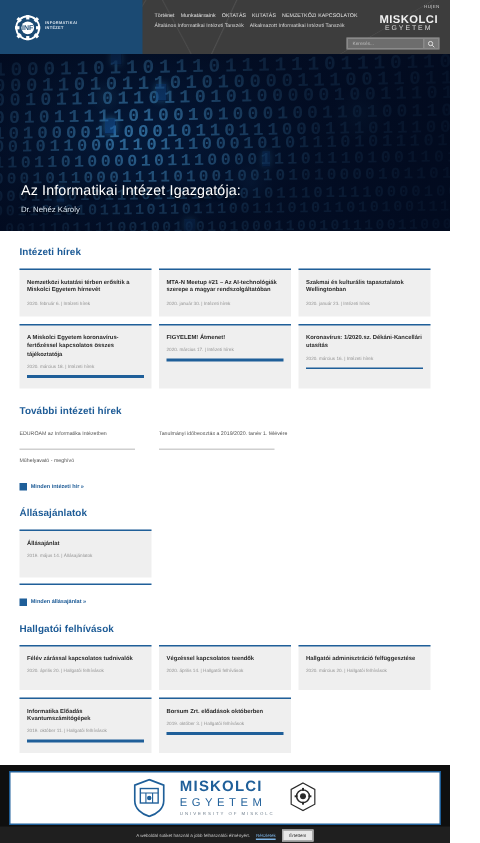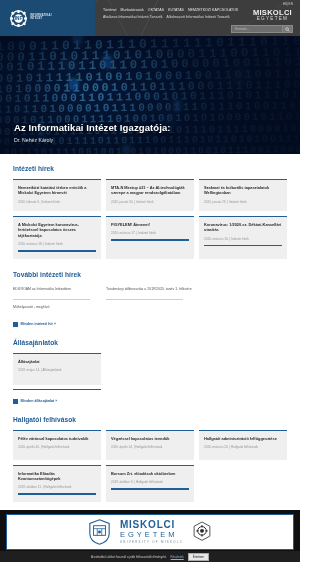--- a/index.html
+++ b/index.html
@@ -104,21 +104,21 @@
     position:absolute; inset:0;
     background:
       radial-gradient(circle 26px at 240px 40px, rgba(70,200,255,.30), transparent 70%),
       radial-gradient(circle 20px at 168px 86px, rgba(60,170,255,.20), transparent 70%),
       radial-gradient(circle 16px at 70px 28px, rgba(80,200,255,.18), transparent 70%);
   }
   .hero-caption {
     position: absolute; left: 14px; bottom: 11px; z-index: 4;
   }
   .hero-caption h1 {
-    color: #ffffff; font-size: 9.5px; font-weight: 700; letter-spacing: .1px;
+    color: #ffffff; font-size: 9.5px; font-weight: 400; letter-spacing: .1px;
     text-shadow: 0 1px 3px rgba(0,0,0,.85);
   }
   .hero-caption p {
     color: #d7e3ef; font-size: 5.2px; margin-top: 4px; font-weight: 400;
     text-shadow: 0 1px 2px rgba(0,0,0,.85);
   }
 
   
   .main { padding: 11px 13px 0 13px; }
   .sec-title {

